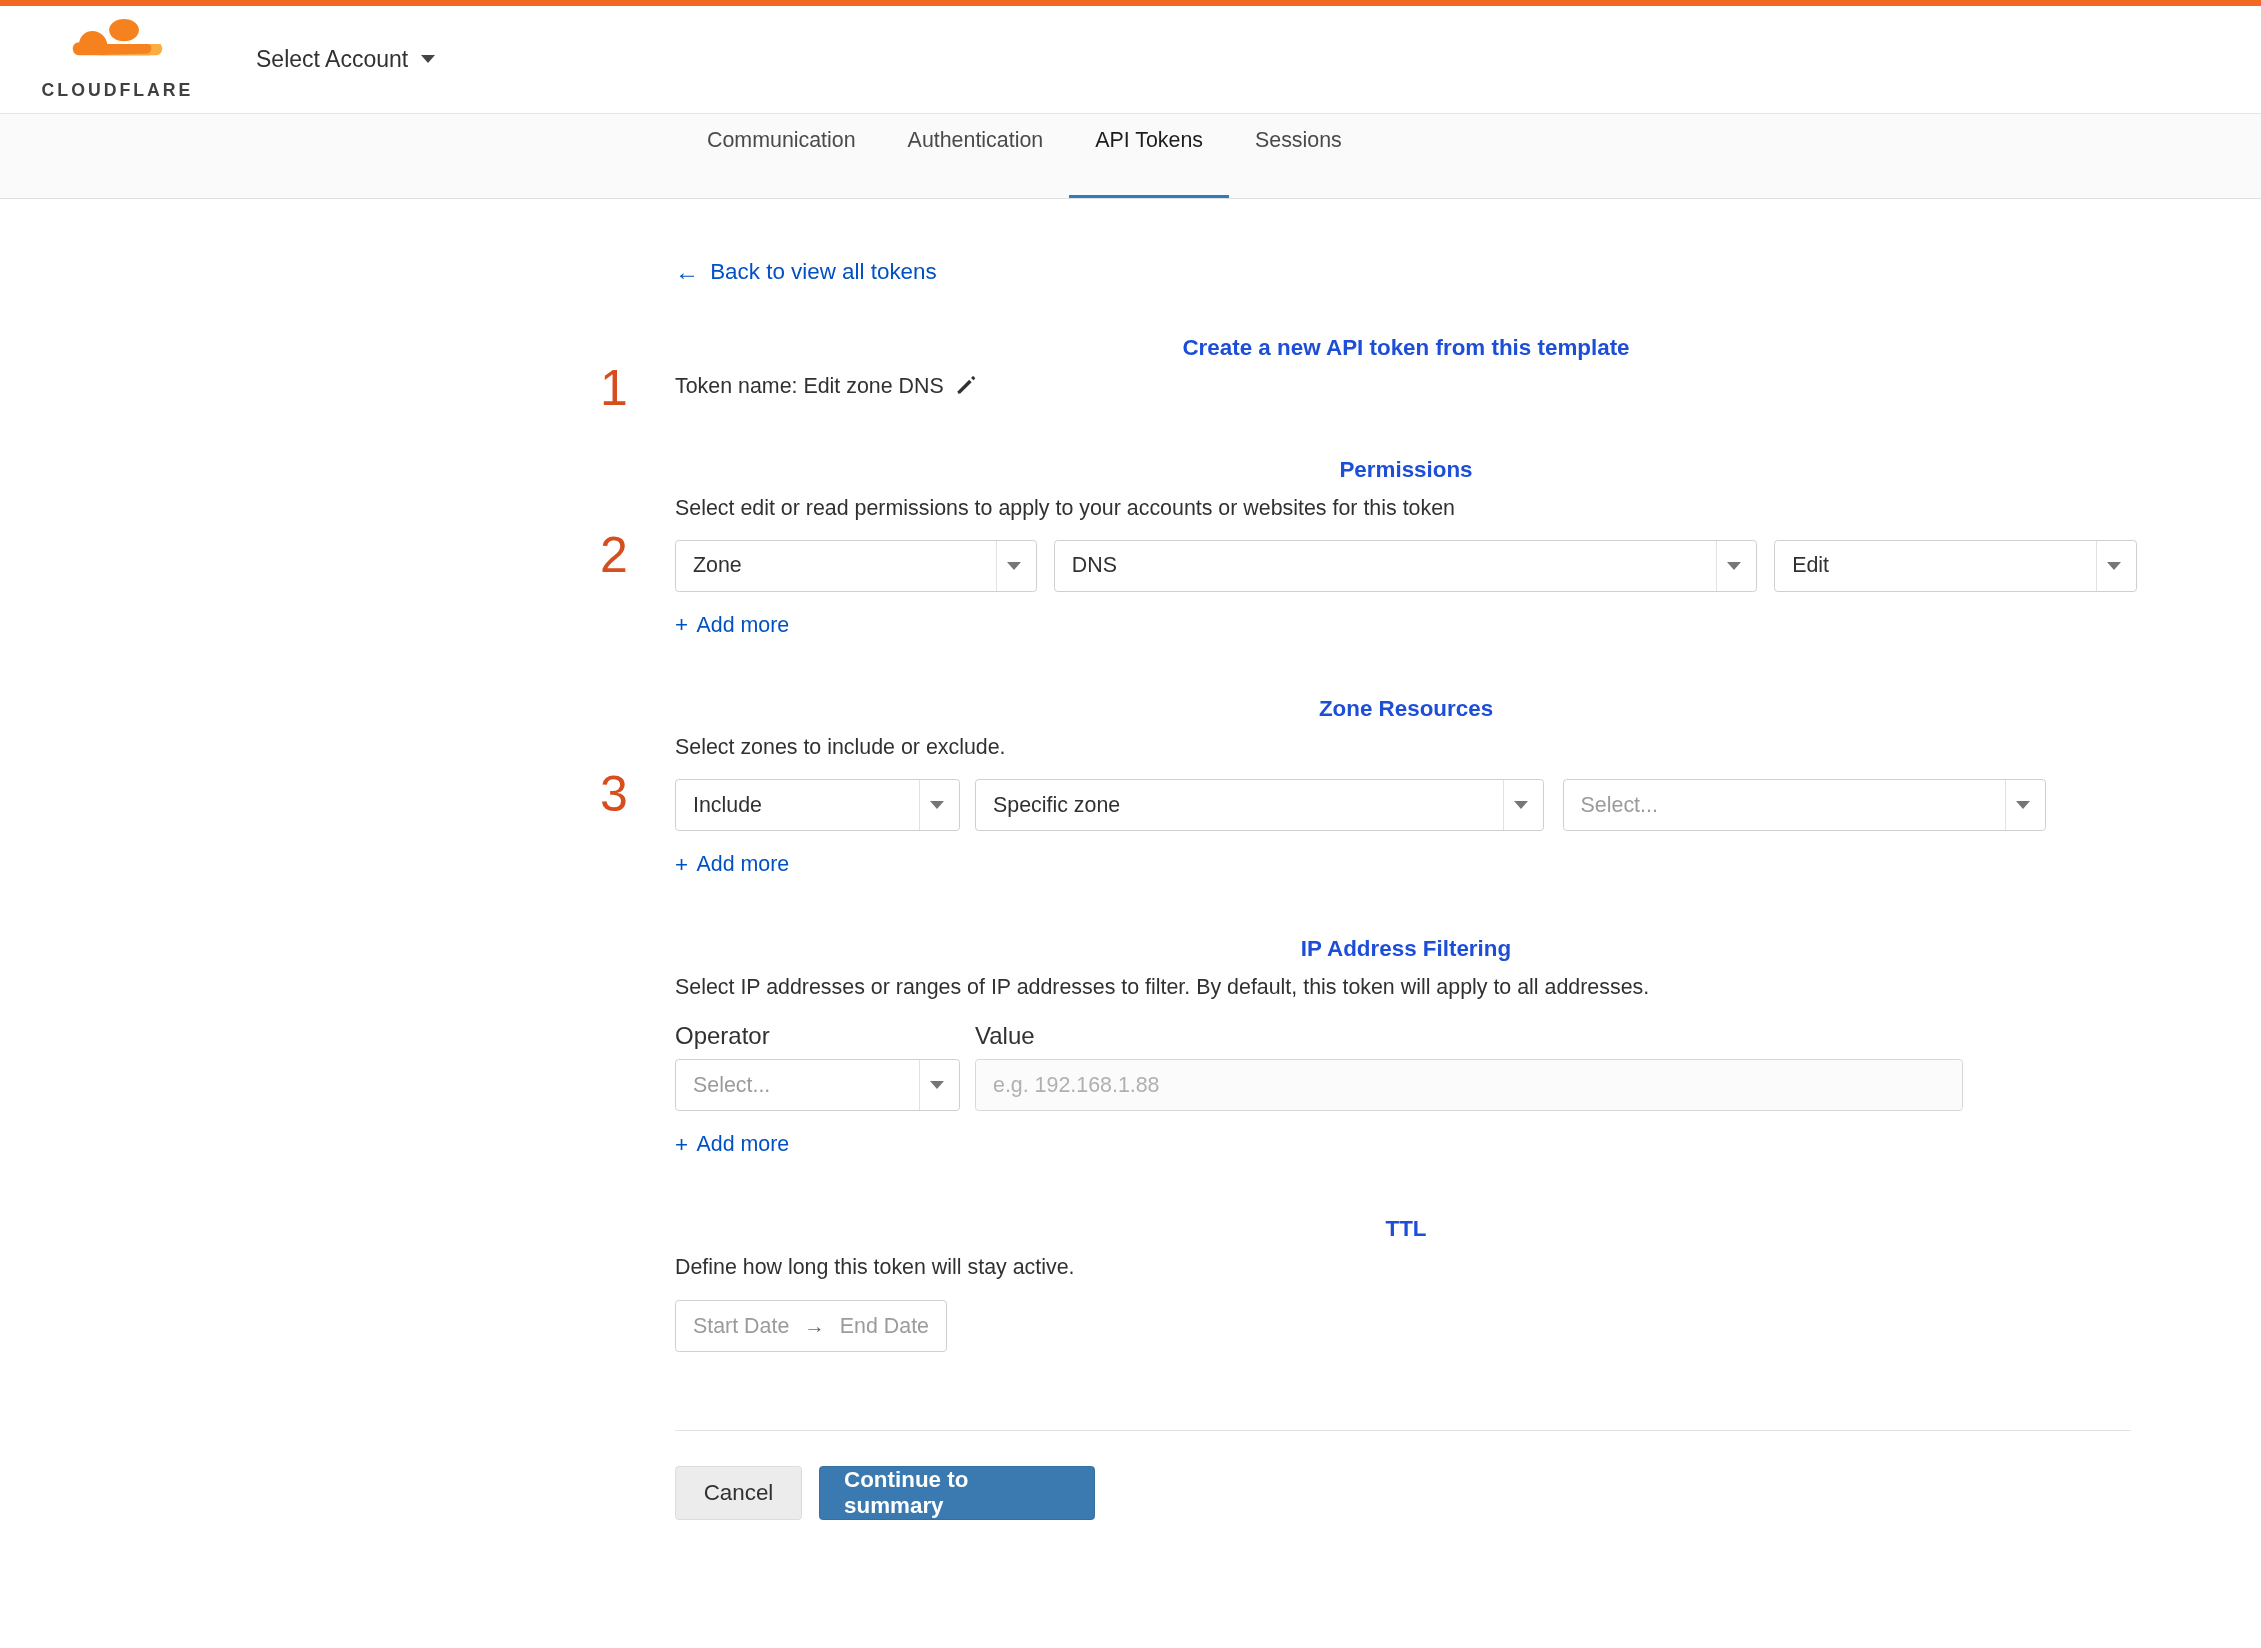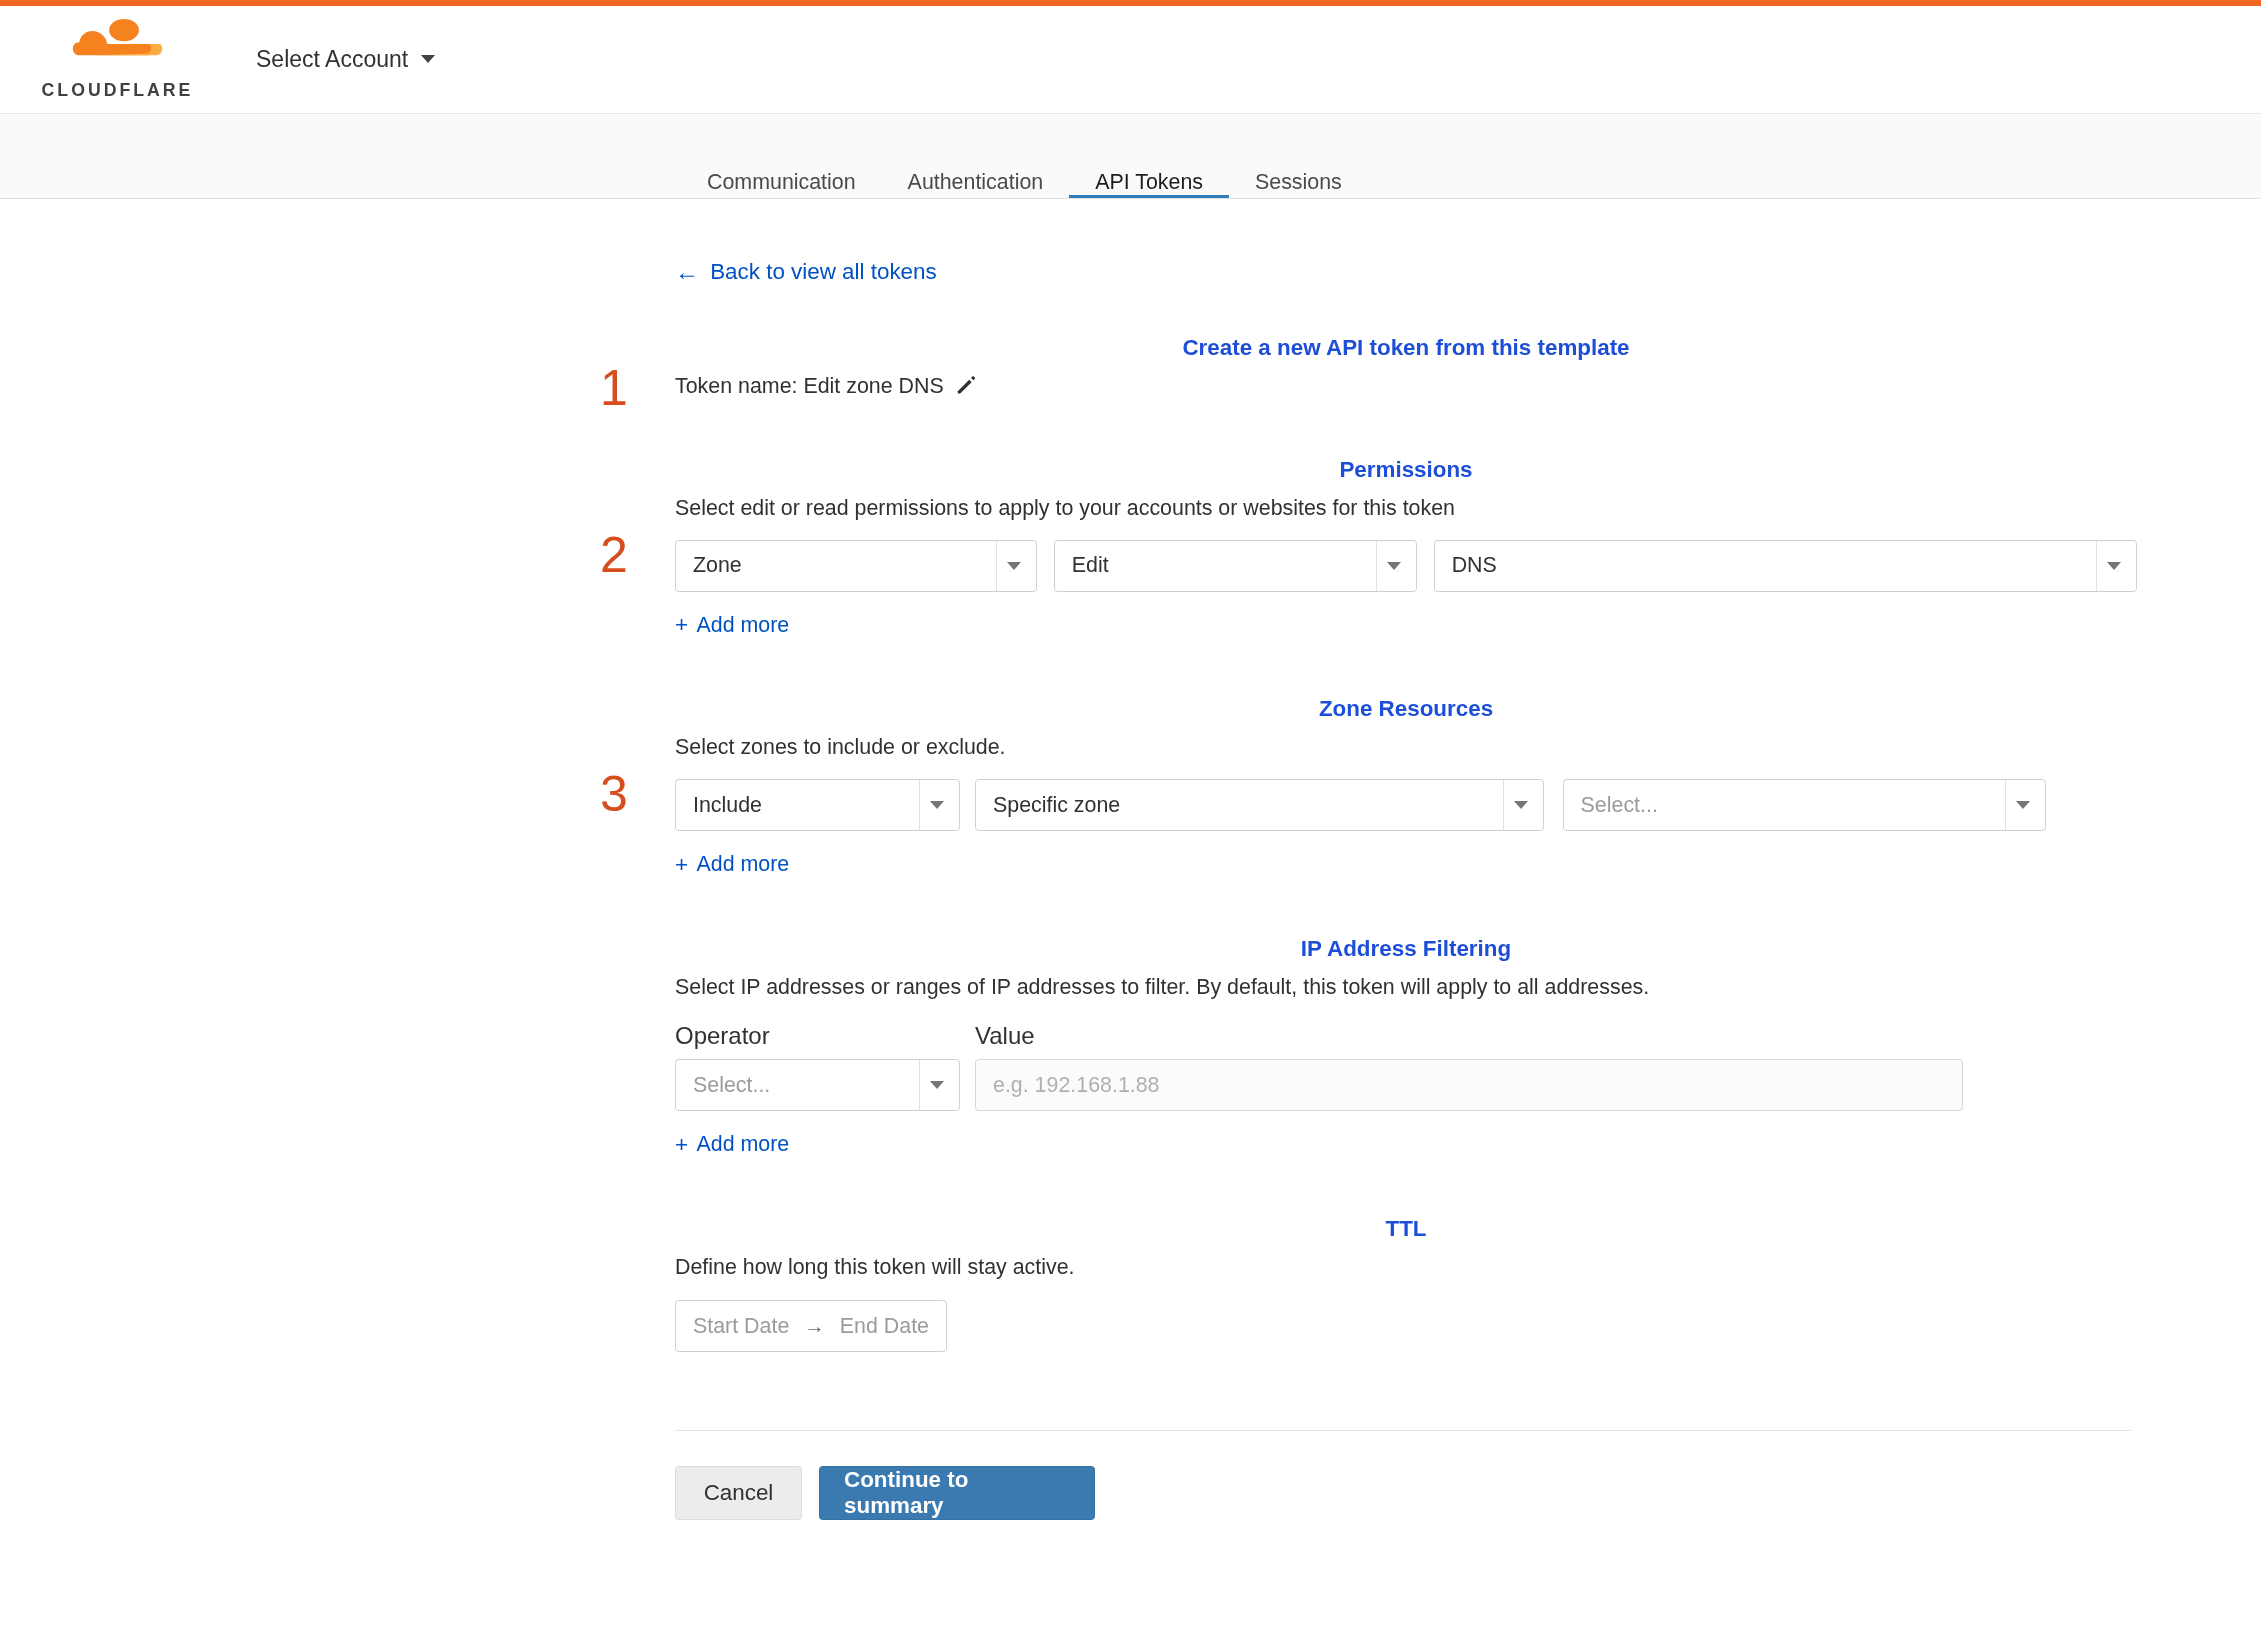--- a/index.html
+++ b/index.html
@@ -78,27 +78,27 @@
     height: 86px;
     background: #fafafa;
     border-top: 0.9px solid #e6e6e6;
     border-bottom: 0.9px solid #e0e0e0;
     display: flex;
     align-items: stretch;
     padding-left: 681px;
   }
   .nav-tab {
     display: flex;
-    align-items: flex-end;
+    align-items: flex-start;
     padding: 0 26px;
     font-size: 21.4px;
     color: #4a4a4a;
     cursor: pointer;
     border-bottom: 3.7px solid transparent;
-    margin-top: 3px;
+    margin-top: 14px;
   }
   .nav-tab.active {
     color: #1d1d1d;
     border-bottom: 3.7px solid #2f7cba;
   }
 
   
   .content {
     position: absolute;
     top: 199px; left: 0;
@@ -318,27 +318,27 @@
     <div style="position:relative; margin-top:58px;">
       <div class="step-num" style="top:73px;">2</div>
       <h2 class="section-title">Permissions</h2>
       <p class="desc" style="margin-top:13px;">Select edit or read permissions to apply to your accounts or websites for this token</p>
       <div class="row" style="margin-top:18.6px;">
         <div class="select" style="width:364px;">
           <span>Zone</span>
           <span class="divider"></span>
           <span class="arrow"></span>
         </div>
+        <div class="select" style="width:708px; margin-left:17px;">
+          <span>DNS</span>
+          <span class="divider"></span>
+          <span class="arrow"></span>
+        </div>
         <div class="select" style="width:365px; margin-left:17px;">
           <span>Edit</span>
-          <span class="divider"></span>
-          <span class="arrow"></span>
-        </div>
-        <div class="select" style="width:708px; margin-left:17px;">
-          <span>DNS</span>
           <span class="divider"></span>
           <span class="arrow"></span>
         </div>
       </div>
       <div class="add-more" style="margin-top:20.5px;">
         <span class="plus">+</span>
         <span>Add more</span>
       </div>
     </div>
 

